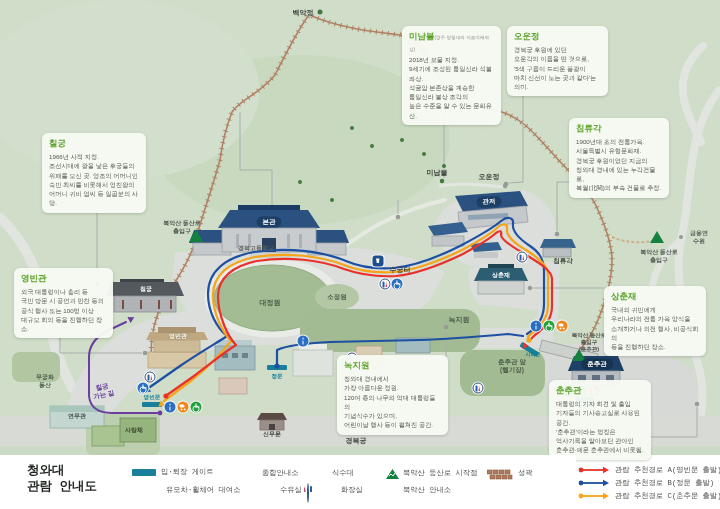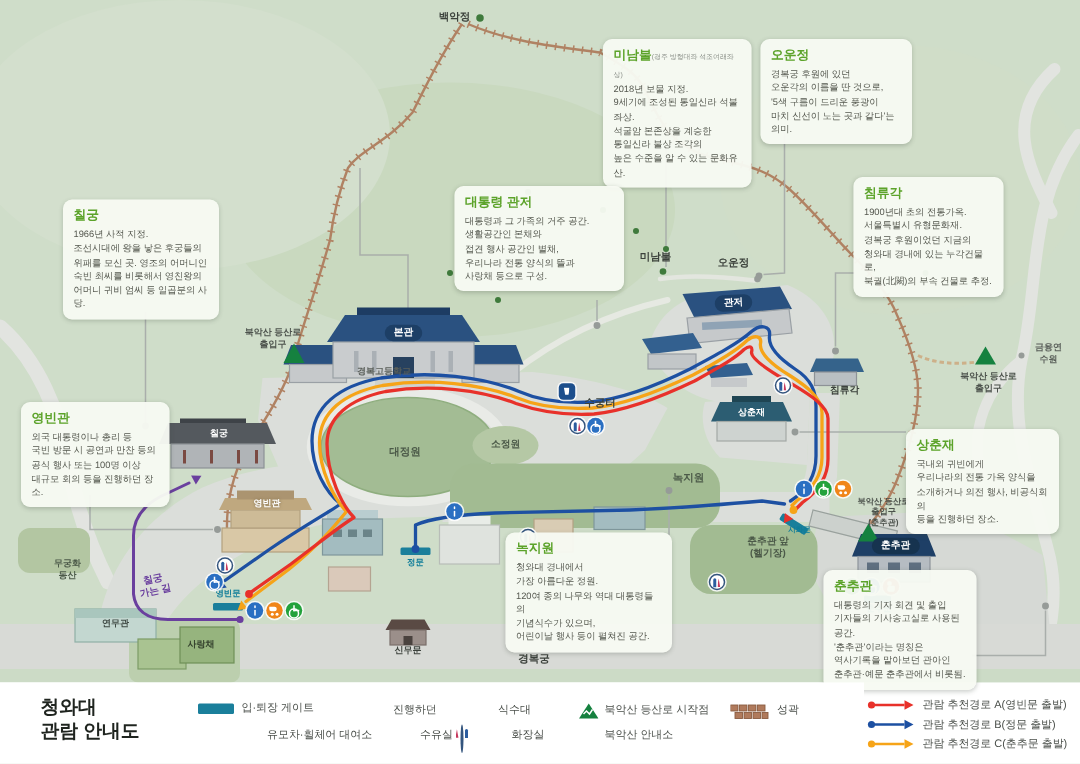--- a/index.html
+++ b/index.html
@@ -39,21 +39,21 @@
   .ic-nur::before{content:"";position:absolute;left:3px;top:2.2px;width:2.6px;height:2.6px;border-radius:50%;background:#fff;}
   .ic-nur::after{content:"";position:absolute;left:2.6px;top:5.2px;width:5.6px;height:3.4px;background:#fff;border-radius:4px 1px 3px 3px;}
   .ic-wat{background:#1d4f8c;border-radius:3px;}
   .ic-wat::before{content:"";position:absolute;left:3.4px;top:2.6px;width:4px;height:5px;background:#fff;
                   clip-path:polygon(0 0,100% 0,78% 100%,22% 100%);}
   .ic-toi{background:#fff;border:1px solid #34557e;box-sizing:border-box;}
   .ic-toi::before{content:"";position:absolute;left:2.4px;top:2.2px;width:2px;height:5.6px;background:#2b5c9e;border-radius:1px 1px 0 0;}
   .ic-toi::after{content:"";position:absolute;right:2.4px;top:2.2px;width:2px;height:5.6px;background:#c6385c;
                  clip-path:polygon(50% 0,100% 100%,0 100%);}
   
-  #legend{position:absolute;left:0;top:455px;width:576px;height:54px;background:#fff;}
+  #legend{position:absolute;left:0;top:455px;width:576px;height:54px;background:#fff;font-family:Liberation Mono, monospace;}
   #legend .lt{position:absolute;left:27px;top:9px;font-size:12.5px;font-weight:bold;color:#1f241f;line-height:1.25;}
   .litem{position:absolute;display:flex;align-items:center;gap:5px;}
   .litem .lab{font-size:7.3px;color:#4a4f4a;white-space:nowrap;}
   .lic{position:relative;width:12px;height:12px;flex:0 0 auto;}
   .lic .ic{position:relative;transform:none;left:0;top:0;}
   .gatebarL{width:24px;height:7px;background:#1a7f9b;border-radius:1px;flex:0 0 auto;}
   .routeln{display:flex;align-items:center;flex:0 0 auto;}
 </style>
 </head>
 <body>
@@ -333,28 +333,20 @@
 통일신라 불상 조각의
 높은 수준을 알 수 있는 문화유산.</div>
 </div>
 <div class="ibox" style="left:507px;top:26px;width:101px;">
   <div class="t">오운정</div>
   <div class="b">경복궁 후원에 있던
 오운각의 이름을 딴 것으로,
 '5색 구름이 드리운 풍광이
 마치 신선이 노는 곳과 같다'는 의미.</div>
 </div>
-<div class="ibox" style="left:303px;top:124px;width:113px;">
-  <div class="t">대통령 관저</div>
-  <div class="b">대통령과 그 가족의 거주 공간.
-생활공간인 본채와
-접견 행사 공간인 별채,
-우리나라 전통 양식의 뜰과
-사랑채 등으로 구성.</div>
-</div>
 <div class="ibox" style="left:569px;top:118px;width:100px;">
   <div class="t">침류각</div>
   <div class="b">1900년대 초의 전통가옥.
 서울특별시 유형문화재.
 경복궁 후원이었던 지금의
 청와대 경내에 있는 누각건물로,
 북궐(北闕)의 부속 건물로 추정.</div>
 </div>
 <div class="ibox" style="left:14px;top:268px;width:99px;">
   <div class="t">영빈관</div>
@@ -390,28 +382,28 @@
 <div id="legend">
   <div class="lt">
     <div>청와대</div>
     <div>관람 안내도</div>
   </div>
 
   <div class="litem" style="left:132px;top:12px;">
     <span class="gatebarL"></span>
     <span class="lab">입·퇴장 게이트</span>
   </div>
-  <div class="litem" style="left:144px;top:29px;justify-content:center;">
+  <div class="litem" style="left:132px;top:29px;justify-content:center;">
     <span class="lic"><span class="ic ic-str"></span></span>
     <span class="lic"><span class="ic ic-wcg"></span></span>
     <span class="lab">유모차·휠체어 대여소</span>
   </div>
   <div class="litem" style="left:245px;top:12px;">
     <span class="lic"><span class="ic ic-info"></span></span>
-    <span class="lab">진행하던</span>
+    <span class="lab">종합안내소</span>
   </div>
   <div class="litem" style="left:263px;top:29px;">
     <span class="lic"><span class="ic ic-nur"></span></span>
     <span class="lab">수유실</span>
   </div>
   <div class="litem" style="left:315px;top:12px;">
     <span class="lic"><span class="ic ic-wat"></span></span>
     <span class="lab">식수대</span>
   </div>
   <div class="litem" style="left:307px;top:29px;">

